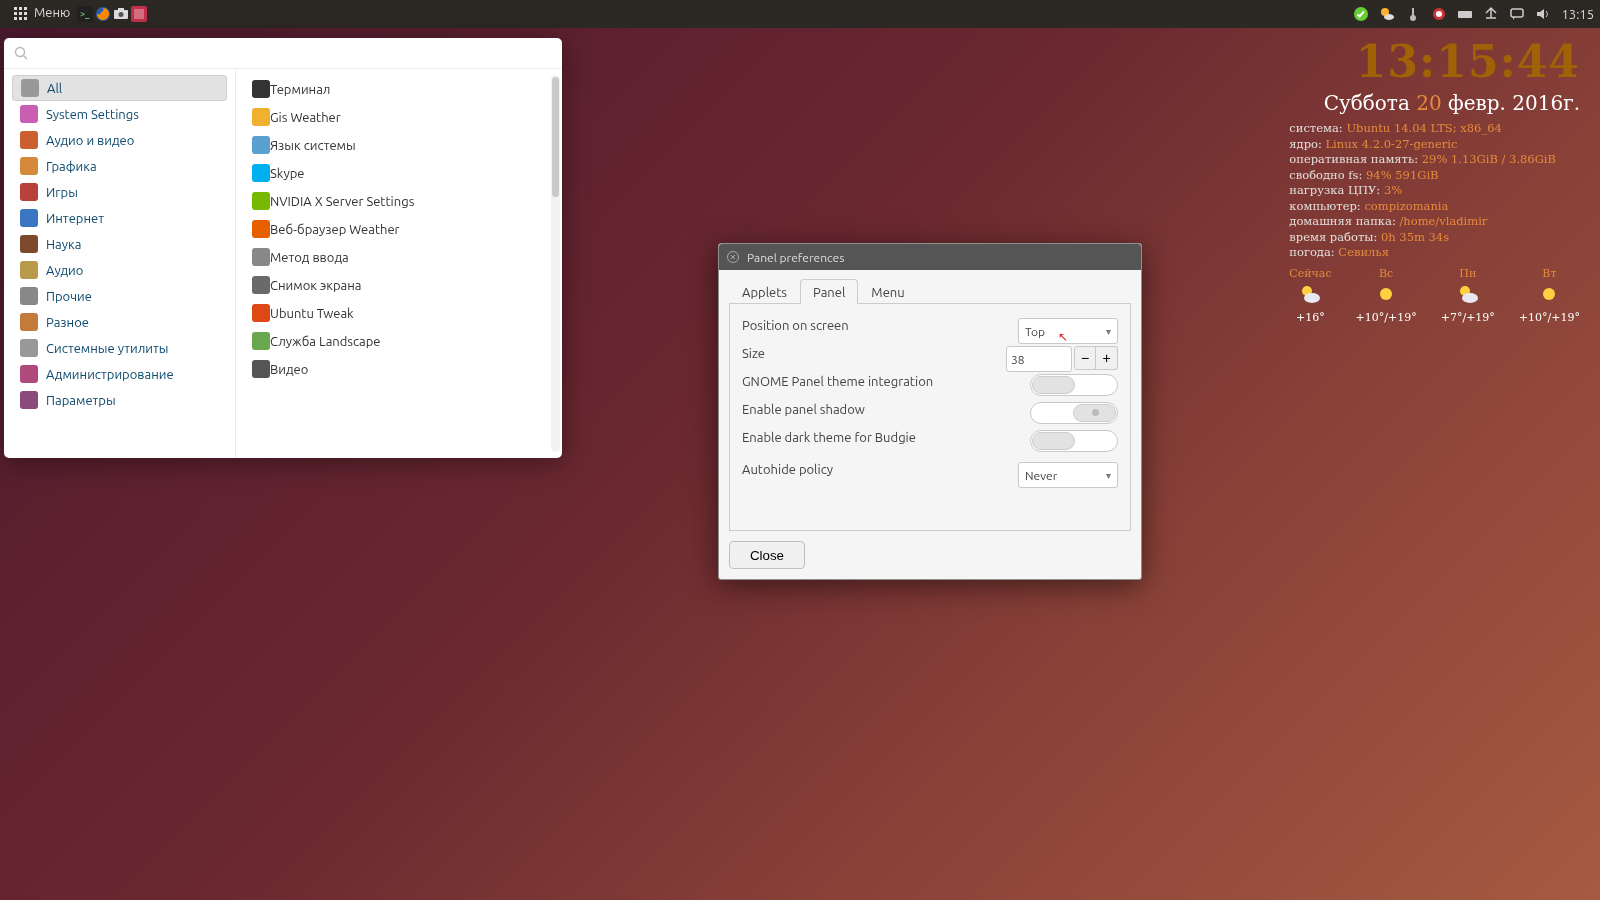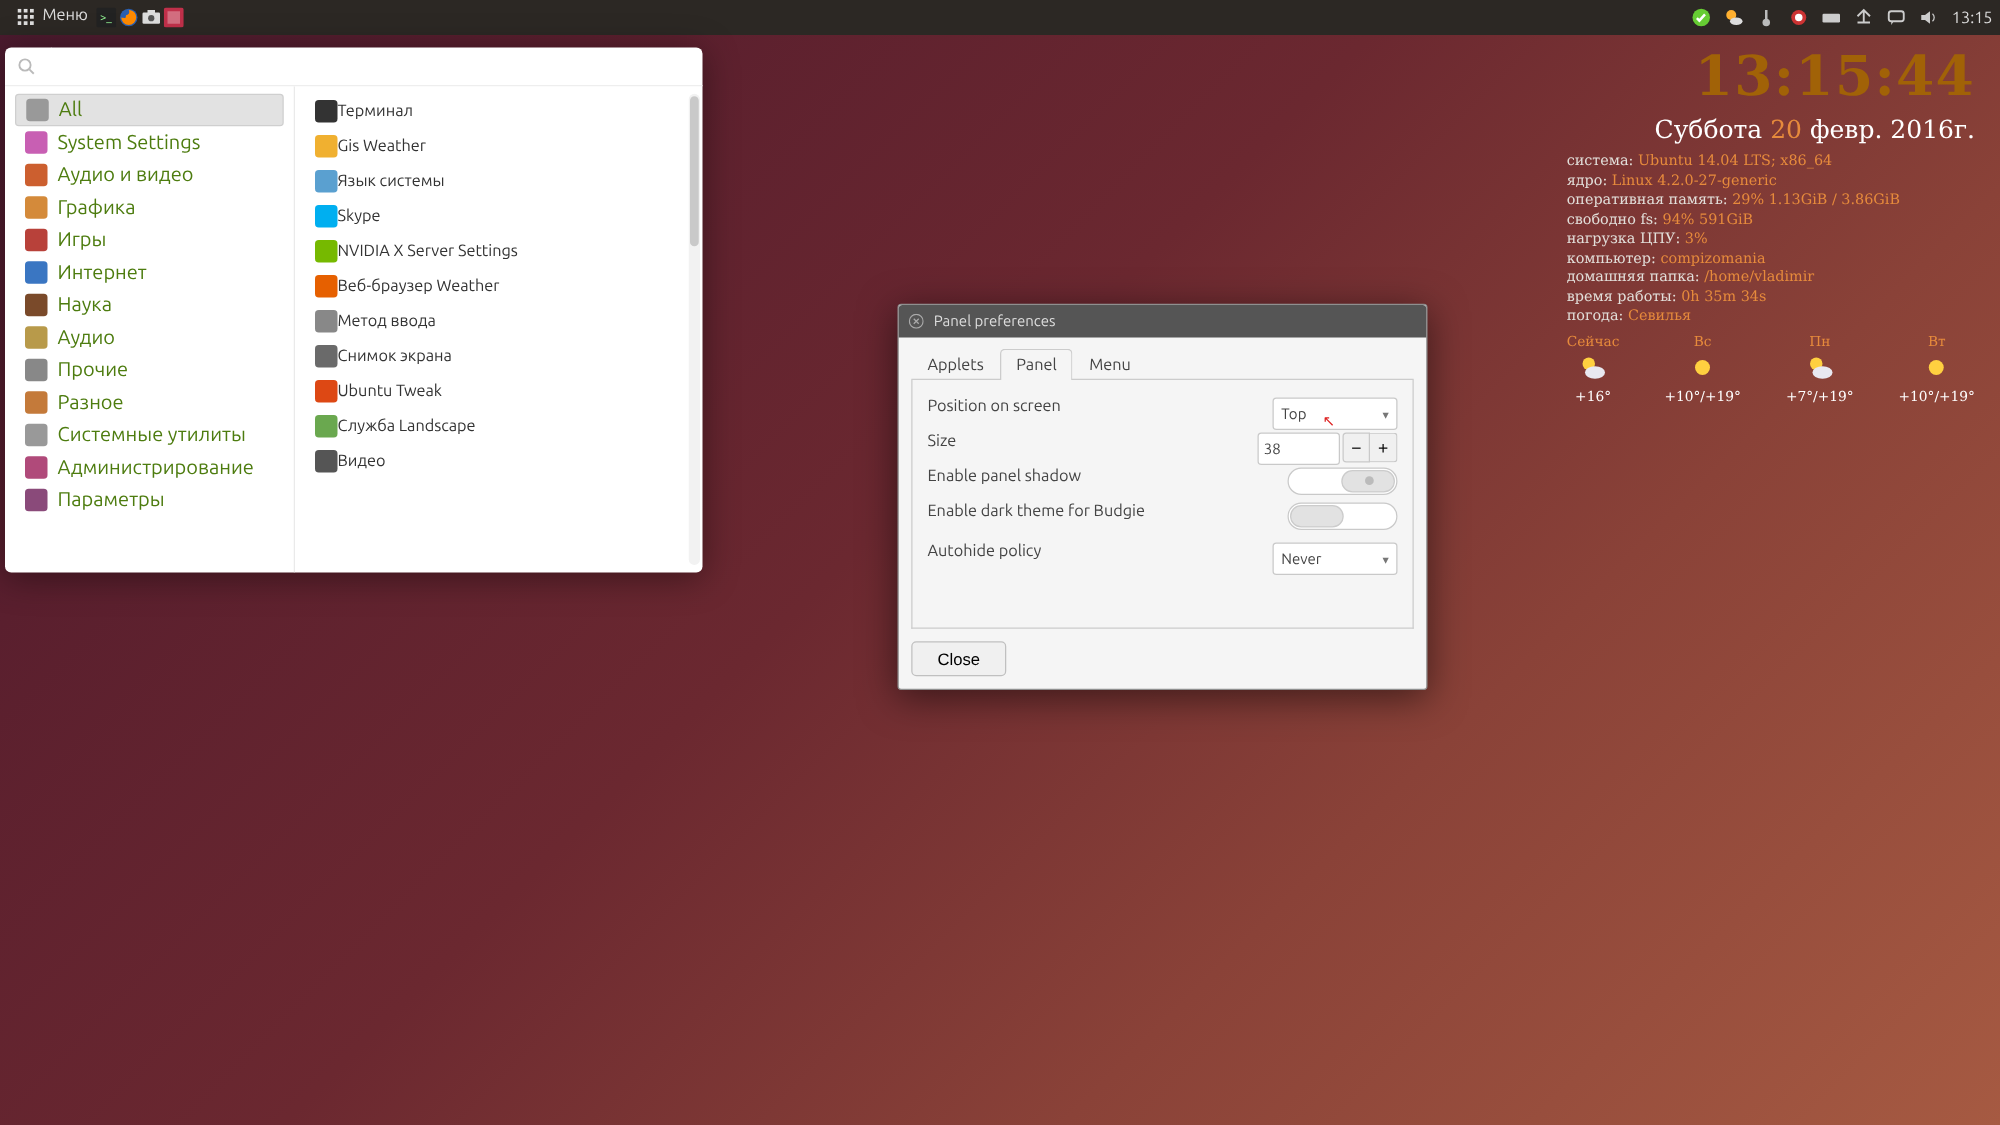--- a/index.html
+++ b/index.html
@@ -10,21 +10,21 @@
 .panel-icon{width:18px;height:18px;display:inline-flex;align-items:center;justify-content:center;color:#cfcfcf}
 .panel-right{margin-left:auto;display:flex;align-items:center;gap:10px}
 .tray-ico{width:16px;height:16px;display:inline-block}
 
 #menu{position:absolute;top:38px;left:4px;width:558px;height:420px;background:#fff;border-radius:5px;box-shadow:0 4px 28px rgba(0,0,0,.4);display:flex;flex-direction:column}
 #menu::before{content:"";position:absolute;top:-9px;left:28px;border:9px solid transparent;border-bottom-color:#fff}
 .search-row{height:30px;display:flex;align-items:center;padding:0 10px;border-bottom:1px solid #eee}
 .search-row svg{opacity:.5}
 .menu-body{flex:1;display:flex;overflow:hidden}
 .cat-col{width:215px;border-right:1px solid #eaeaea;padding:6px 8px;overflow:hidden}
-.cat-item{display:flex;align-items:center;gap:8px;height:26px;padding:0 8px;border-radius:3px;font-size:16px;color:#4d7c0f;cursor:pointer}
+.cat-item{display:flex;align-items:center;gap:8px;height:26px;padding:0 8px;border-radius:3px;font-size:13px;color:#0c4a6e;cursor:pointer}
 .cat-item.sel{background:#e2e2e2;border:1px solid #cfcfcf;height:24px}
 .app-col{flex:1;padding:6px 4px 6px 10px;overflow:hidden;position:relative}
 .app-item{display:flex;align-items:center;height:28px;padding:0 6px;font-size:13px;color:#333;cursor:pointer}
 .ico{width:18px;height:18px;flex-shrink:0;border-radius:3px;display:flex;align-items:center;justify-content:center}
 .sbar{position:absolute;right:2px;top:6px;width:9px;bottom:6px;background:#f2f2f2;border-radius:5px}
 .sbar i{position:absolute;left:1px;right:1px;top:2px;height:120px;background:#c9c9c9;border-radius:5px}
 
 #dlg{position:absolute;left:718px;top:243px;width:422px;background:#f5f5f5;border:1px solid #8f8f8f;border-radius:3px;box-shadow:0 6px 30px rgba(0,0,0,.5);font-size:13px;color:#444}
 .dlg-title{height:26px;background:#555;color:#ddd;display:flex;align-items:center;gap:8px;padding:0 8px;border-radius:3px 3px 0 0;font-size:12px}
 .dlg-body{padding:8px 10px 10px}
@@ -48,21 +48,21 @@
 .toggle .dot{position:absolute;width:7px;height:7px;border-radius:50%;background:#bbb;top:6px;right:18px}
 .close-btn{margin-top:10px;width:76px;height:28px;border:1px solid #c0c0c0;border-radius:4px;background:#f0f0f0;cursor:pointer}
 
 #conky{position:absolute;right:20px;top:36px;color:#fff;font-family:"DejaVu Serif",Georgia,serif;text-align:right}
 .clock{font-size:44px;font-weight:bold;color:#a16207;letter-spacing:1px;font-family:"DejaVu Serif",serif}
 .cdate{font-size:20px;margin-top:4px}
 .cdate .d{color:#e68a3c}
 .kv{font-size:11.5px;line-height:1.35;margin-top:6px;text-align:left}
 .kv b{color:#e2dfda;font-weight:normal}
 .kv span{color:#e68a3c}
-.weather{display:flex;gap:36px;margin-top:6px;font-size:11px;justify-content:center}
+.weather{display:flex;gap:24px;margin-top:6px;font-size:11px;justify-content:center}
 .wday{display:flex;flex-direction:column;align-items:center;gap:2px}
 .wday .name{color:#e68a3c;font-size:11px}
 .wtemp{font-size:11px;color:#fff}
 .cursor{position:absolute;left:1058px;top:330px;font-size:12px;color:#d22;pointer-events:none}
 </style>
 </head>
 <body>
 
 <div id="panel">
   <div class="panel-btn">
@@ -284,20 +284,26 @@
       </div>
       <div class="form-row">
         <label>Size</label>
         <div class="spin">
             <span>38</span>
           </div>
         <div class="spin-ctl">
           <button>−</button>
           <button>+</button>
         </div>
+      </div>
+      <div class="form-row">
+        <label>GNOME Panel theme integration</label>
+        <div class="toggle on">
+            <i></i>
+          </div>
       </div>
       <div class="form-row">
         <label>Enable panel shadow</label>
         <div class="toggle off">
             <i></i>
             <span class="dot"></span>
           </div>
       </div>
       <div class="form-row">
         <label>Enable dark theme for Budgie</label>

